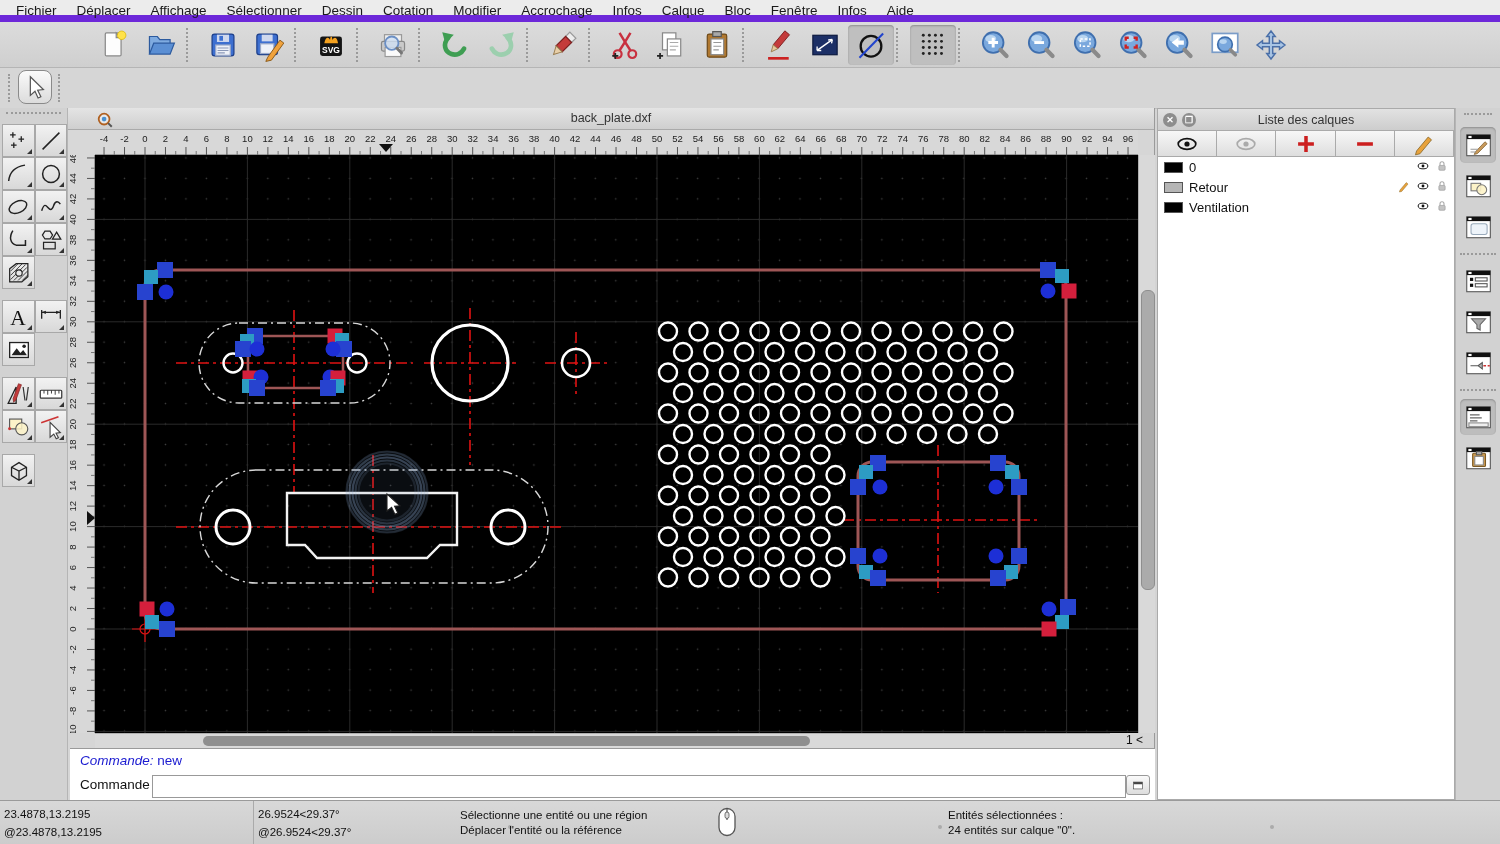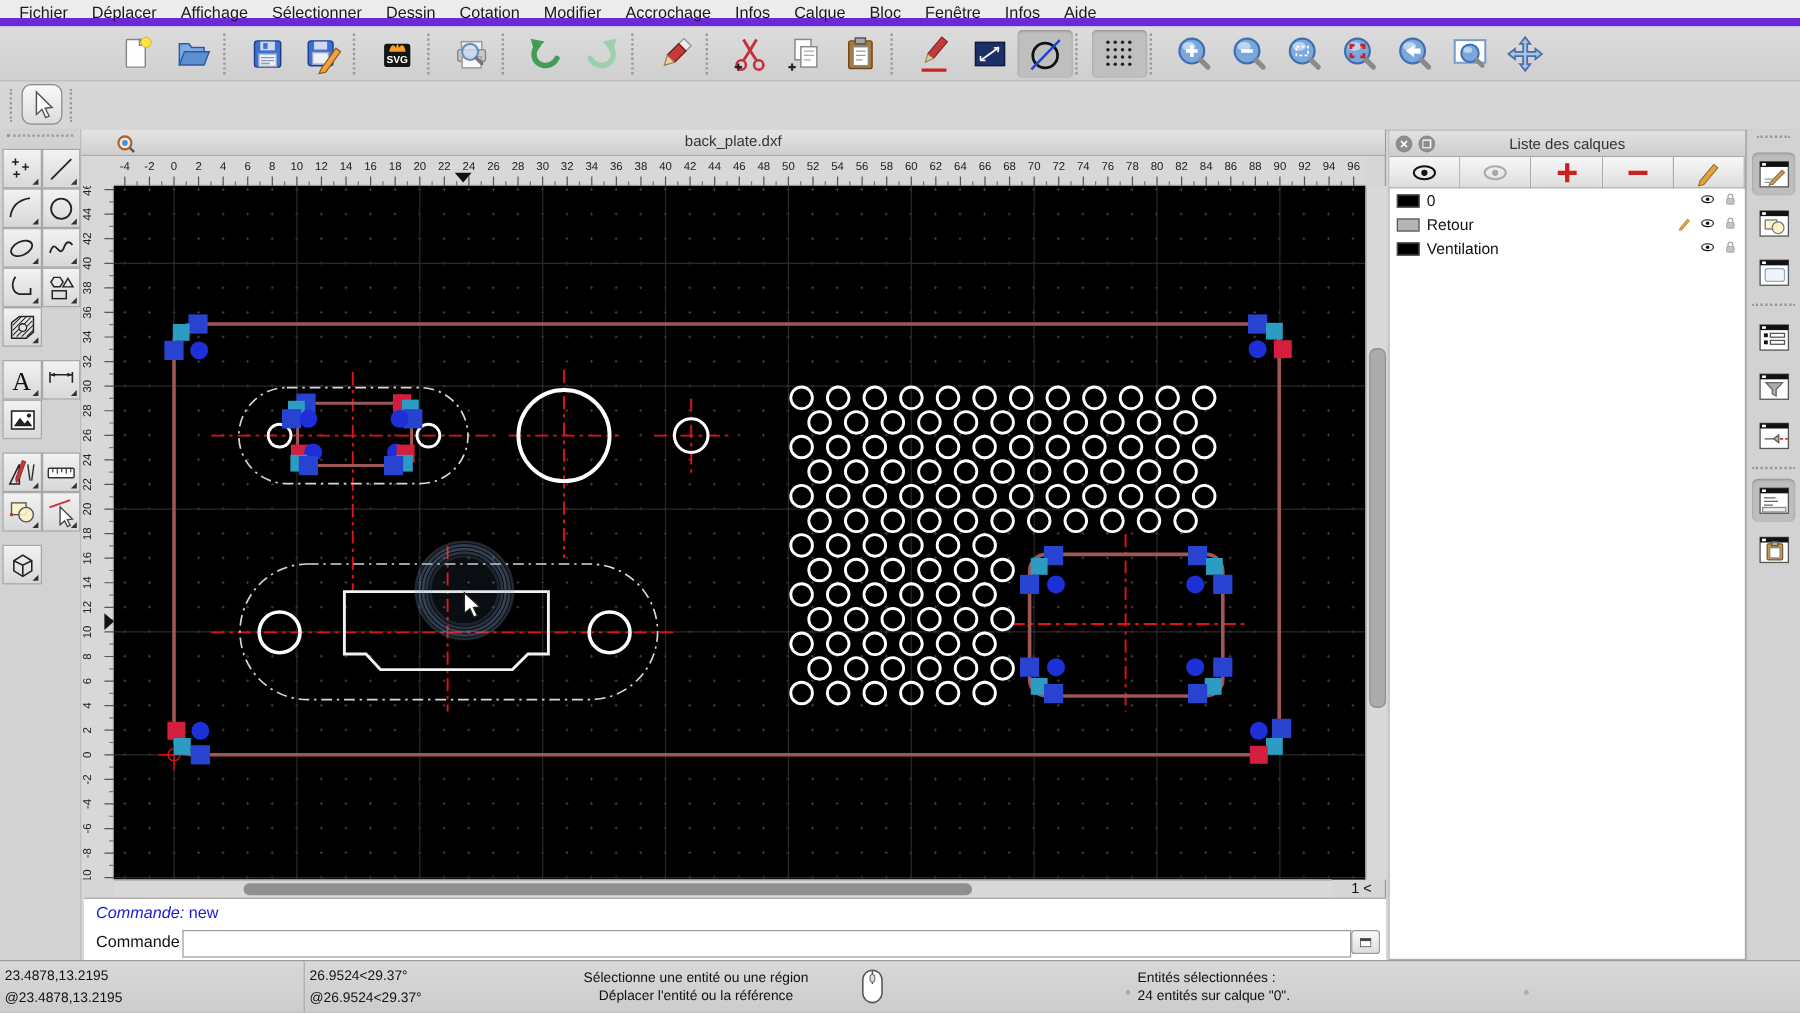--- a/index.html
+++ b/index.html
@@ -76,21 +76,21 @@
   .dock-sep{margin:8px 4px;border-top:2px dotted #9a9a9a;}
   
   .statusbar{position:absolute;left:0;top:800px;width:1500px;height:44px;background:linear-gradient(#d8d8d8,#cccccc);
              border-top:1px solid #9a9a9a;box-sizing:border-box;font-size:11.5px;color:#111;}
   .sb-div{position:absolute;top:0;height:44px;border-left:1px solid #aaa;}
   .sb-dot{position:absolute;width:4px;height:4px;border-radius:2px;background:#ababab;}
   .sb-abs{position:absolute;left:4px;top:7px;}
   .sb-rel{position:absolute;left:4px;top:25px;}
   .sb-polar{position:absolute;left:258px;top:7px;}
   .sb-polar2{position:absolute;left:258px;top:25px;}
-  .sb-hints{position:absolute;left:460px;top:7px;width:240px;text-align:center;line-height:15px;}
+  .sb-hints{position:absolute;left:460px;top:7px;width:240px;text-align:left;line-height:15px;}
   .sb-mouse{position:absolute;left:716px;top:6px;}
   .sb-sel{position:absolute;left:948px;top:7px;line-height:15px;}
 </style>
 </head>
 <body>
 
 <div class="app">
 
   <div class="menubar" id="menubar">
       <div class="menu-item">Fichier</div>

